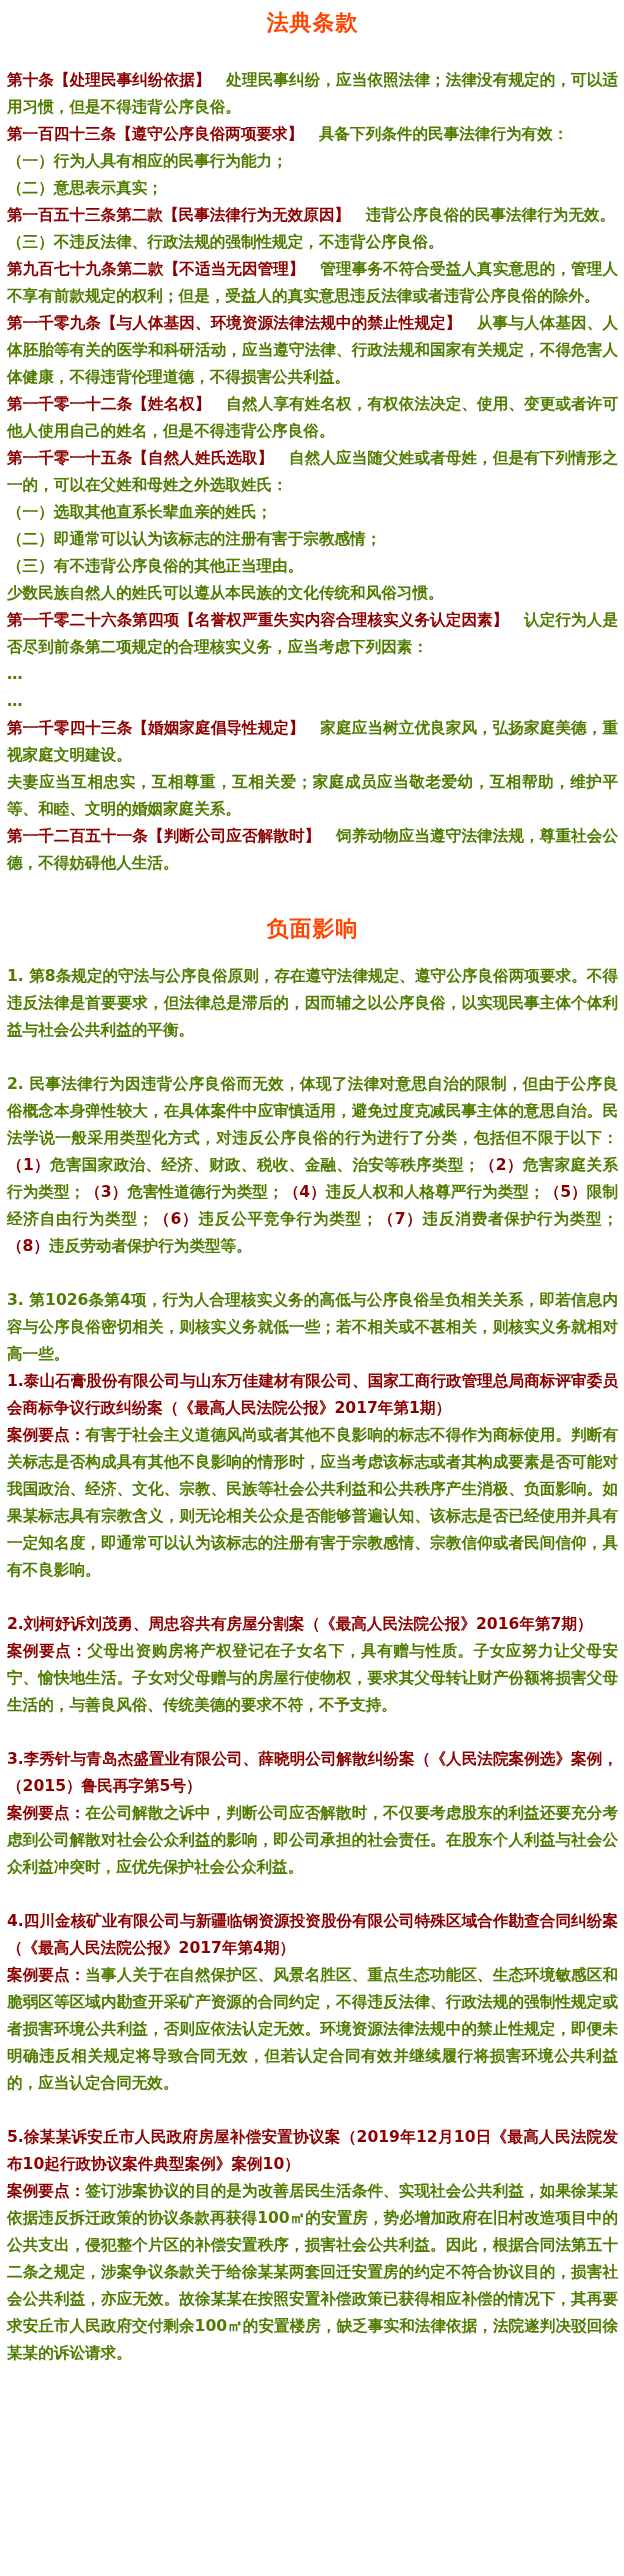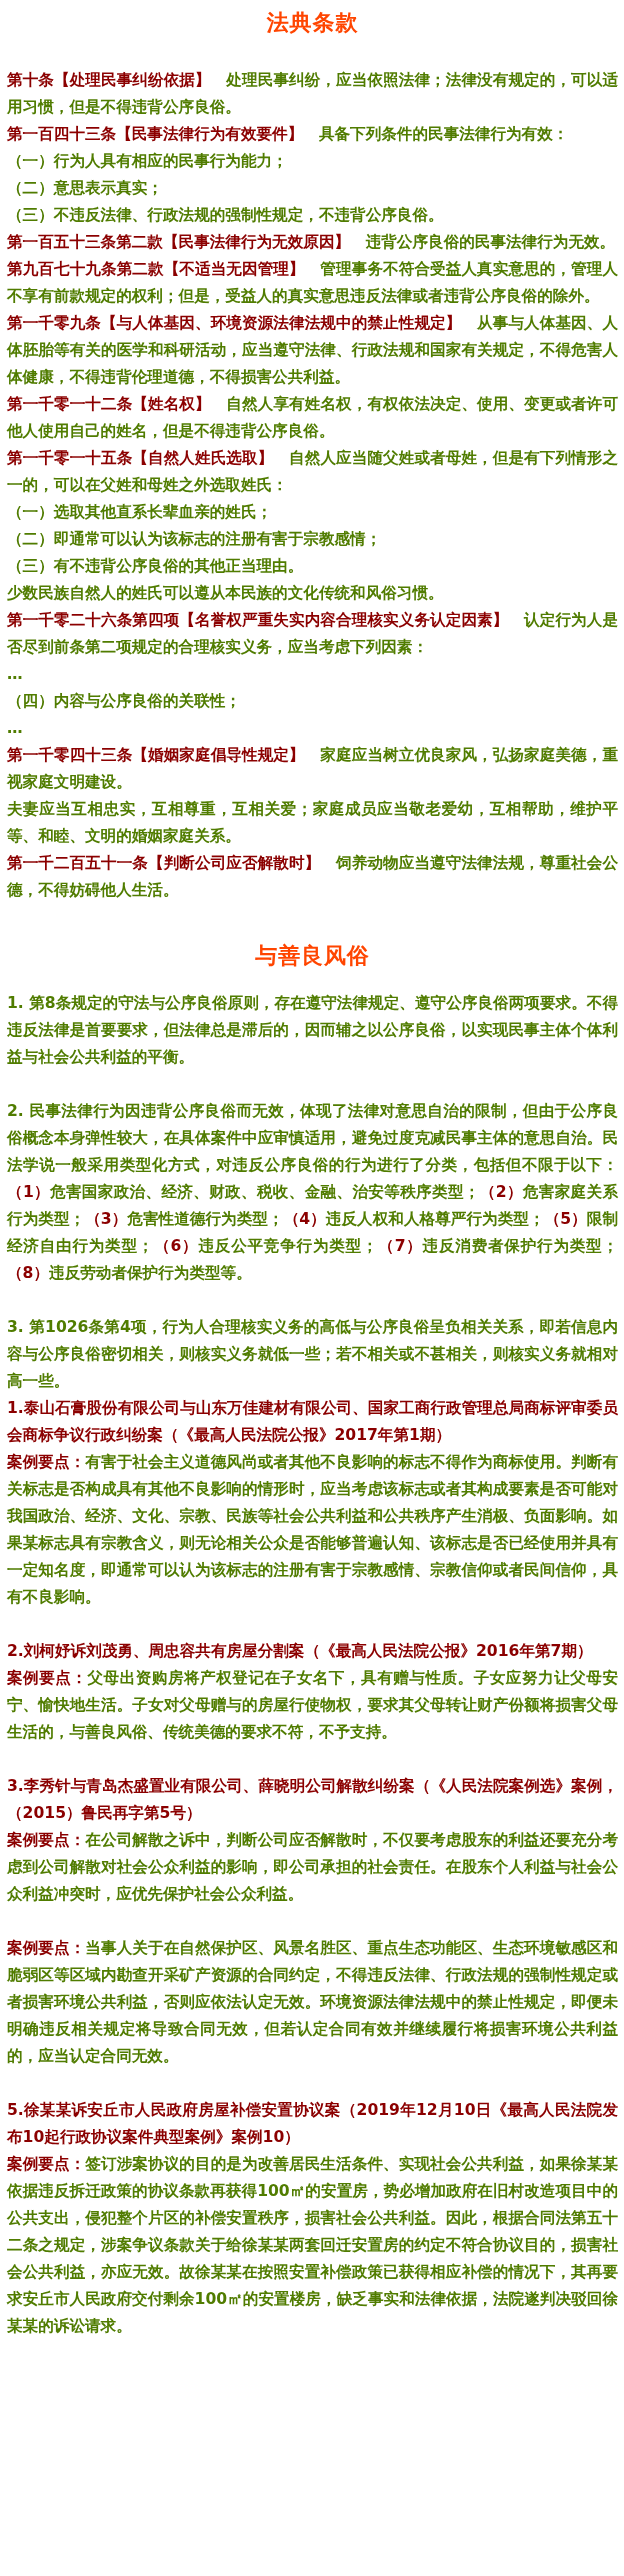--- a/index.html
+++ b/index.html
@@ -41,46 +41,45 @@
 </head>
 <body>
 
 <div class="page">
 
   <section class="section">
     <h2 class="section-title">法典条款</h2>
     <div class="section-body">
         <div class="block">
           <p class="para"><span class="run-r">第十条【处理民事纠纷依据】</span><span class="run-g">　处理民事纠纷，应当依照法律；法律没有规定的，可以适用习惯，但是不得违背公序良俗。</span></p>
-          <p class="para"><span class="run-r">第一百四十三条【民事法律行为有效要件】</span><span class="run-g">　具备下列条件的民事法律行为有效：</span></p>
+          <p class="para"><span class="run-r">第一百四十三条【遵守公序良俗两项要求】</span><span class="run-g">　具备下列条件的民事法律行为有效：</span></p>
           <p class="para"><span class="run-g">（一）行为人具有相应的民事行为能力；</span></p>
           <p class="para"><span class="run-g">（二）意思表示真实；</span></p>
+          <p class="para"><span class="run-r">第一百五十三条第二款【民事法律行为无效原因】</span><span class="run-g">　违背公序良俗的民事法律行为无效。</span></p>
           <p class="para"><span class="run-g">（三）不违反法律、行政法规的强制性规定，不违背公序良俗。</span></p>
-          <p class="para"><span class="run-r">第一百五十三条第二款【民事法律行为无效原因】</span><span class="run-g">　违背公序良俗的民事法律行为无效。</span></p>
           <p class="para"><span class="run-r">第九百七十九条第二款【不适当无因管理】</span><span class="run-g">　管理事务不符合受益人真实意思的，管理人不享有前款规定的权利；但是，受益人的真实意思违反法律或者违背公序良俗的除外。</span></p>
           <p class="para"><span class="run-r">第一千零九条【与人体基因、环境资源法律法规中的禁止性规定】</span><span class="run-g">　从事与人体基因、人体胚胎等有关的医学和科研活动，应当遵守法律、行政法规和国家有关规定，不得危害人体健康，不得违背伦理道德，不得损害公共利益。</span></p>
           <p class="para"><span class="run-r">第一千零一十二条【姓名权】</span><span class="run-g">　自然人享有姓名权，有权依法决定、使用、变更或者许可他人使用自己的姓名，但是不得违背公序良俗。</span></p>
           <p class="para"><span class="run-r">第一千零一十五条【自然人姓氏选取】</span><span class="run-g">　自然人应当随父姓或者母姓，但是有下列情形之一的，可以在父姓和母姓之外选取姓氏：</span></p>
           <p class="para"><span class="run-g">（一）选取其他直系长辈血亲的姓氏；</span></p>
           <p class="para"><span class="run-g">（二）即通常可以认为该标志的注册有害于宗教感情；</span></p>
           <p class="para"><span class="run-g">（三）有不违背公序良俗的其他正当理由。</span></p>
           <p class="para"><span class="run-g">少数民族自然人的姓氏可以遵从本民族的文化传统和风俗习惯。</span></p>
           <p class="para"><span class="run-r">第一千零二十六条第四项【名誉权严重失实内容合理核实义务认定因素】</span><span class="run-g">　认定行为人是否尽到前条第二项规定的合理核实义务，应当考虑下列因素：</span></p>
           <p class="para"><span class="run-g">…</span></p>
-          <p class="para"><span class="run-g">（四）内容与公序良俗的关联性；</span></p>
           <p class="para"><span class="run-g">…</span></p>
           <p class="para"><span class="run-r">第一千零四十三条【婚姻家庭倡导性规定】</span><span class="run-g">　家庭应当树立优良家风，弘扬家庭美德，重视家庭文明建设。</span></p>
           <p class="para"><span class="run-g">夫妻应当互相忠实，互相尊重，互相关爱；家庭成员应当敬老爱幼，互相帮助，维护平等、和睦、文明的婚姻家庭关系。</span></p>
           <p class="para"><span class="run-r">第一千二百五十一条【判断公司应否解散时】</span><span class="run-g">　饲养动物应当遵守法律法规，尊重社会公德，不得妨碍他人生活。</span></p>
         </div>
       </div>
   </section>
 
   <section class="section">
-    <h2 class="section-title">与善良风俗</h2>
+    <h2 class="section-title">负面影响</h2>
     <div class="section-body">
         <div class="block">
           <p class="para"><span class="run-g">1. 第8条规定的守法与公序良俗原则，存在遵守法律规定、遵守公序良俗两项要求。不得违反法律是首要要求，但法律总是滞后的，因而辅之以公序良俗，以实现民事主体个体利益与社会公共利益的平衡。</span></p>
         </div>
         <div class="block">
           <p class="para"><span class="run-g">2. 民事法律行为因违背公序良俗而无效，体现了法律对意思自治的限制，但由于公序良俗概念本身弹性较大，在具体案件中应审慎适用，避免过度克减民事主体的意思自治。民法学说一般采用类型化方式，对违反公序良俗的行为进行了分类，包括但不限于以下：</span><span class="run-r">（1）</span><span class="run-g">危害国家政治、经济、财政、税收、金融、治安等秩序类型；</span><span class="run-r">（2）</span><span class="run-g">危害家庭关系行为类型；</span><span class="run-r">（3）</span><span class="run-g">危害性道德行为类型；</span><span class="run-r">（4）</span><span class="run-g">违反人权和人格尊严行为类型；</span><span class="run-r">（5）</span><span class="run-g">限制经济自由行为类型；</span><span class="run-r">（6）</span><span class="run-g">违反公平竞争行为类型；</span><span class="run-r">（7）</span><span class="run-g">违反消费者保护行为类型；</span><span class="run-r">（8）</span><span class="run-g">违反劳动者保护行为类型等。</span></p>
         </div>
         <div class="block">
           <p class="para"><span class="run-g">3. 第1026条第4项，行为人合理核实义务的高低与公序良俗呈负相关关系，即若信息内容与公序良俗密切相关，则核实义务就低一些；若不相关或不甚相关，则核实义务就相对高一些。</span></p>
         </div>
@@ -95,20 +94,21 @@
         </div>
         <div class="block">
           <p class="para"><span class="run-r">2.刘柯妤诉刘茂勇、周忠容共有房屋分割案（《最高人民法院公报》2016年第7期）</span></p>
           <p class="para"><span class="run-r">案例要点：</span><span class="run-g">父母出资购房将产权登记在子女名下，具有赠与性质。子女应努力让父母安宁、愉快地生活。子女对父母赠与的房屋行使物权，要求其父母转让财产份额将损害父母生活的，与善良风俗、传统美德的要求不符，不予支持。</span></p>
         </div>
         <div class="block">
           <p class="para"><span class="run-r">3.李秀针与青岛杰盛置业有限公司、薛晓明公司解散纠纷案（《人民法院案例选》案例，（2015）鲁民再字第5号）</span></p>
           <p class="para"><span class="run-r">案例要点：</span><span class="run-g">在公司解散之诉中，判断公司应否解散时，不仅要考虑股东的利益还要充分考虑到公司解散对社会公众利益的影响，即公司承担的社会责任。在股东个人利益与社会公众利益冲突时，应优先保护社会公众利益。</span></p>
         </div>
         <div class="block">
+          <p class="para"><span class="run-r">4.四川金核矿业有限公司与新疆临钢资源投资股份有限公司特殊区域合作勘查合同纠纷案（《最高人民法院公报》2017年第4期）</span></p>
           <p class="para"><span class="run-r">案例要点：</span><span class="run-g">当事人关于在自然保护区、风景名胜区、重点生态功能区、生态环境敏感区和脆弱区等区域内勘查开采矿产资源的合同约定，不得违反法律、行政法规的强制性规定或者损害环境公共利益，否则应依法认定无效。环境资源法律法规中的禁止性规定，即便未明确违反相关规定将导致合同无效，但若认定合同有效并继续履行将损害环境公共利益的，应当认定合同无效。</span></p>
         </div>
         <div class="block">
           <p class="para"><span class="run-r">5.徐某某诉安丘市人民政府房屋补偿安置协议案（2019年12月10日《最高人民法院发布10起行政协议案件典型案例》案例10）</span></p>
           <p class="para"><span class="run-r">案例要点：</span><span class="run-g">签订涉案协议的目的是为改善居民生活条件、实现社会公共利益，如果徐某某依据违反拆迁政策的协议条款再获得100㎡的安置房，势必增加政府在旧村改造项目中的公共支出，侵犯整个片区的补偿安置秩序，损害社会公共利益。因此，根据合同法第五十二条之规定，涉案争议条款关于给徐某某两套回迁安置房的约定不符合协议目的，损害社会公共利益，亦应无效。故徐某某在按照安置补偿政策已获得相应补偿的情况下，其再要求安丘市人民政府交付剩余100㎡的安置楼房，缺乏事实和法律依据，法院遂判决驳回徐某某的诉讼请求。</span></p>
         </div>
       </div>
   </section>
 
 </div>

